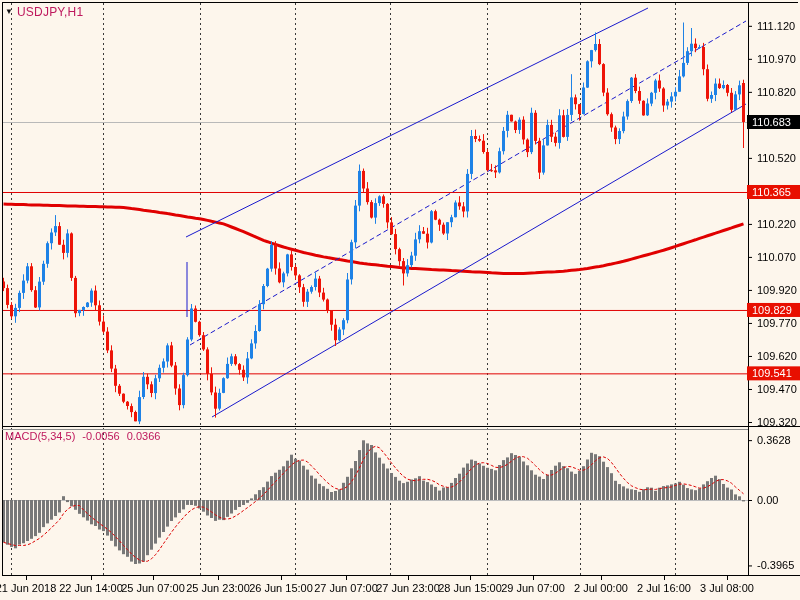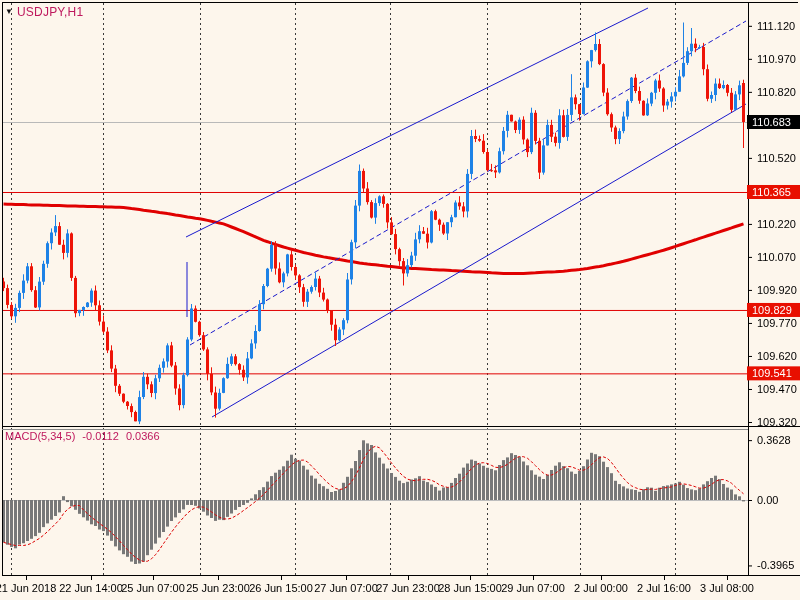--- a/index.html
+++ b/index.html
@@ -687,16 +687,16 @@
         <line x1="727.5" y1="576" x2="727.5" y2="580" stroke="#000000" stroke-width="1"></line>
         <text x="727" y="592" font-family="&quot;Liberation Sans&quot;,sans-serif" font-size="11" fill="#000000" text-anchor="middle">3 Jul 08:00</text>
       </g>
     </svg>
   <span id="marker" class="overlay">▼</span>
   <div id="title-bar" class="overlay">
     <span>USDJPY,H1</span>
   </div>
   <div id="macd-bar" class="overlay">
     <span>MACD(5,34,5)</span>
-    <span>-0.0112</span>
+    <span>-0.0056</span>
     <span>0.0366</span>
   </div>
 </div>
 
 </body></html>

